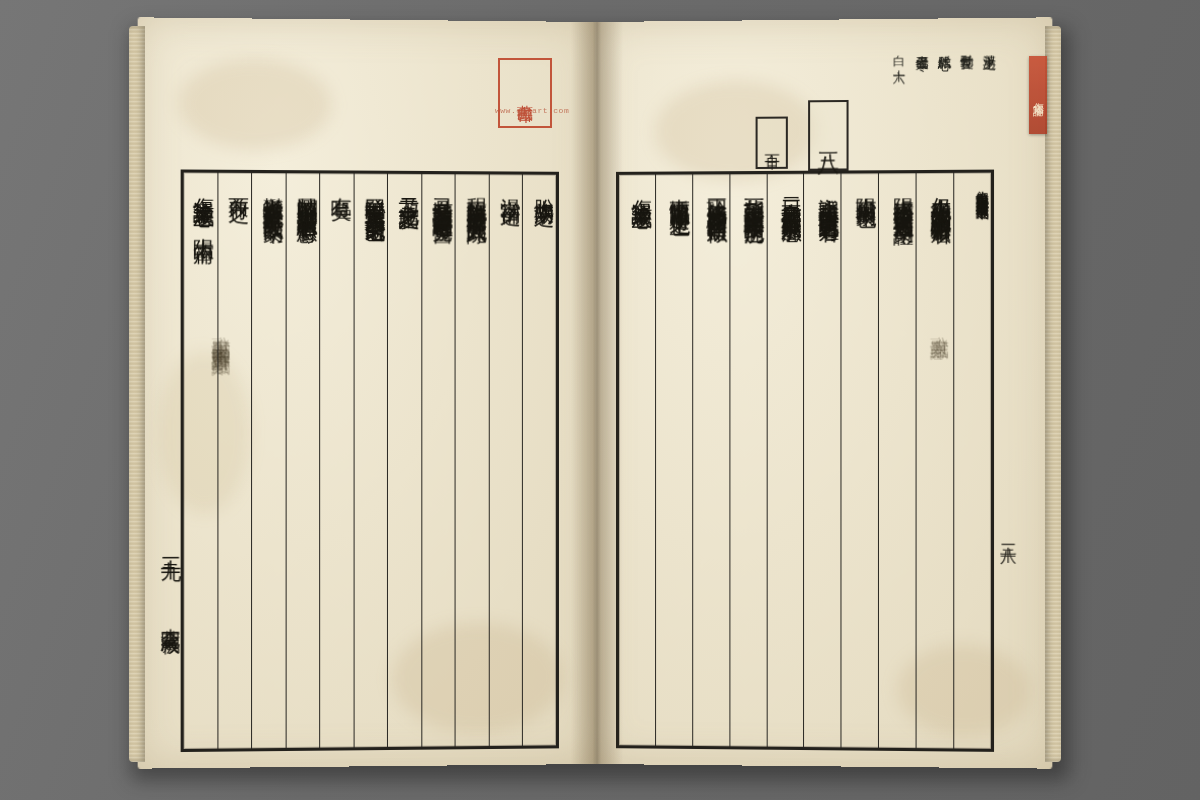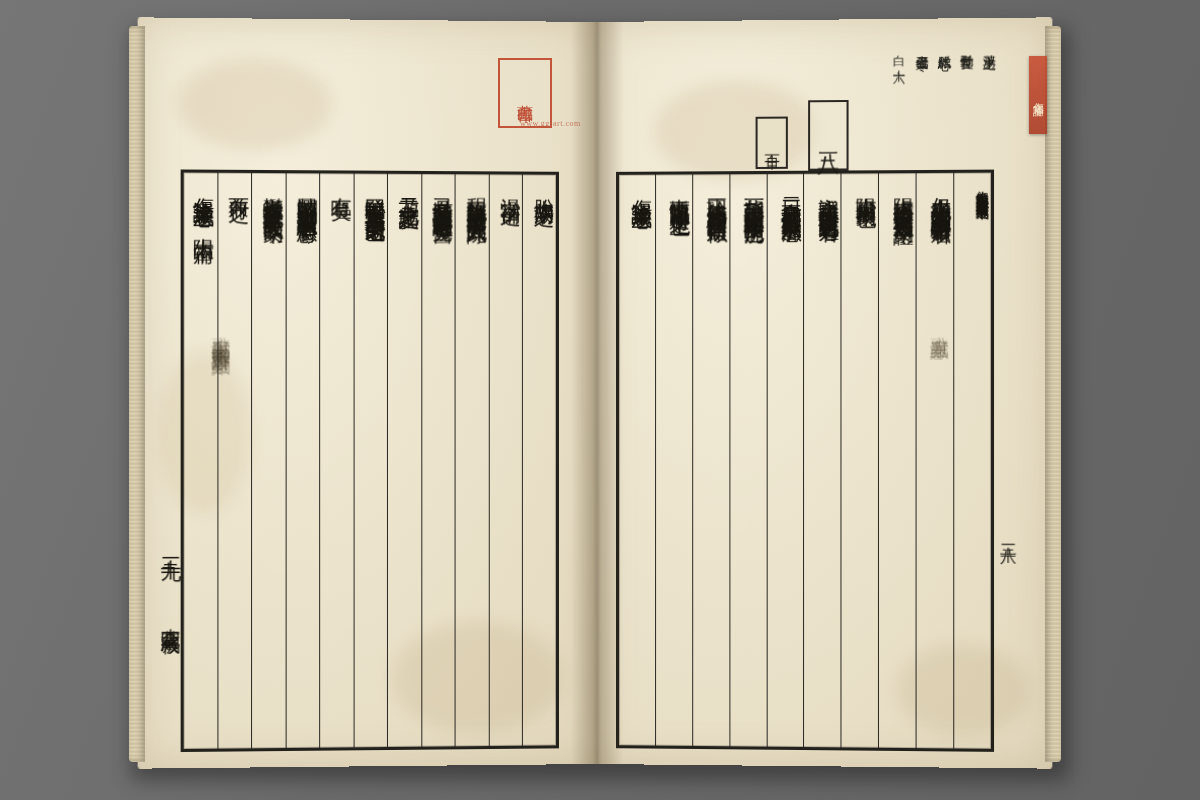--- a/index.html
+++ b/index.html
@@ -200,28 +200,27 @@
     left: 886px; top: 34px; width: 18px; height: 78px;
     border: none;
     background: linear-gradient(180deg,#c4452a,#a8331c);
     color: #f6e6c8;
     font-size: 11px;
     letter-spacing: 1px;
     box-shadow: 0 1px 3px rgba(0,0,0,0.4);
   }
   .seal-url {
     position: absolute;
-    left: 352px; top: 97px;
+    left: 352px; top: 84px;
     z-index: 9;
     color: #b8563c;
     font-size: 8px;
-    font-family: Liberation Serif, serif;
+    font-family: Liberation Mono, monospace;
     letter-spacing: 0.5px;
     opacity: 0.75;
-    margin-left: 25px;
   }
 
   
   .footmark {
     position: absolute;
     writing-mode: vertical-rl;
     text-orientation: upright;
     font-family: "DejaVu Serif", serif;
     color: #181610;
     z-index: 5;

